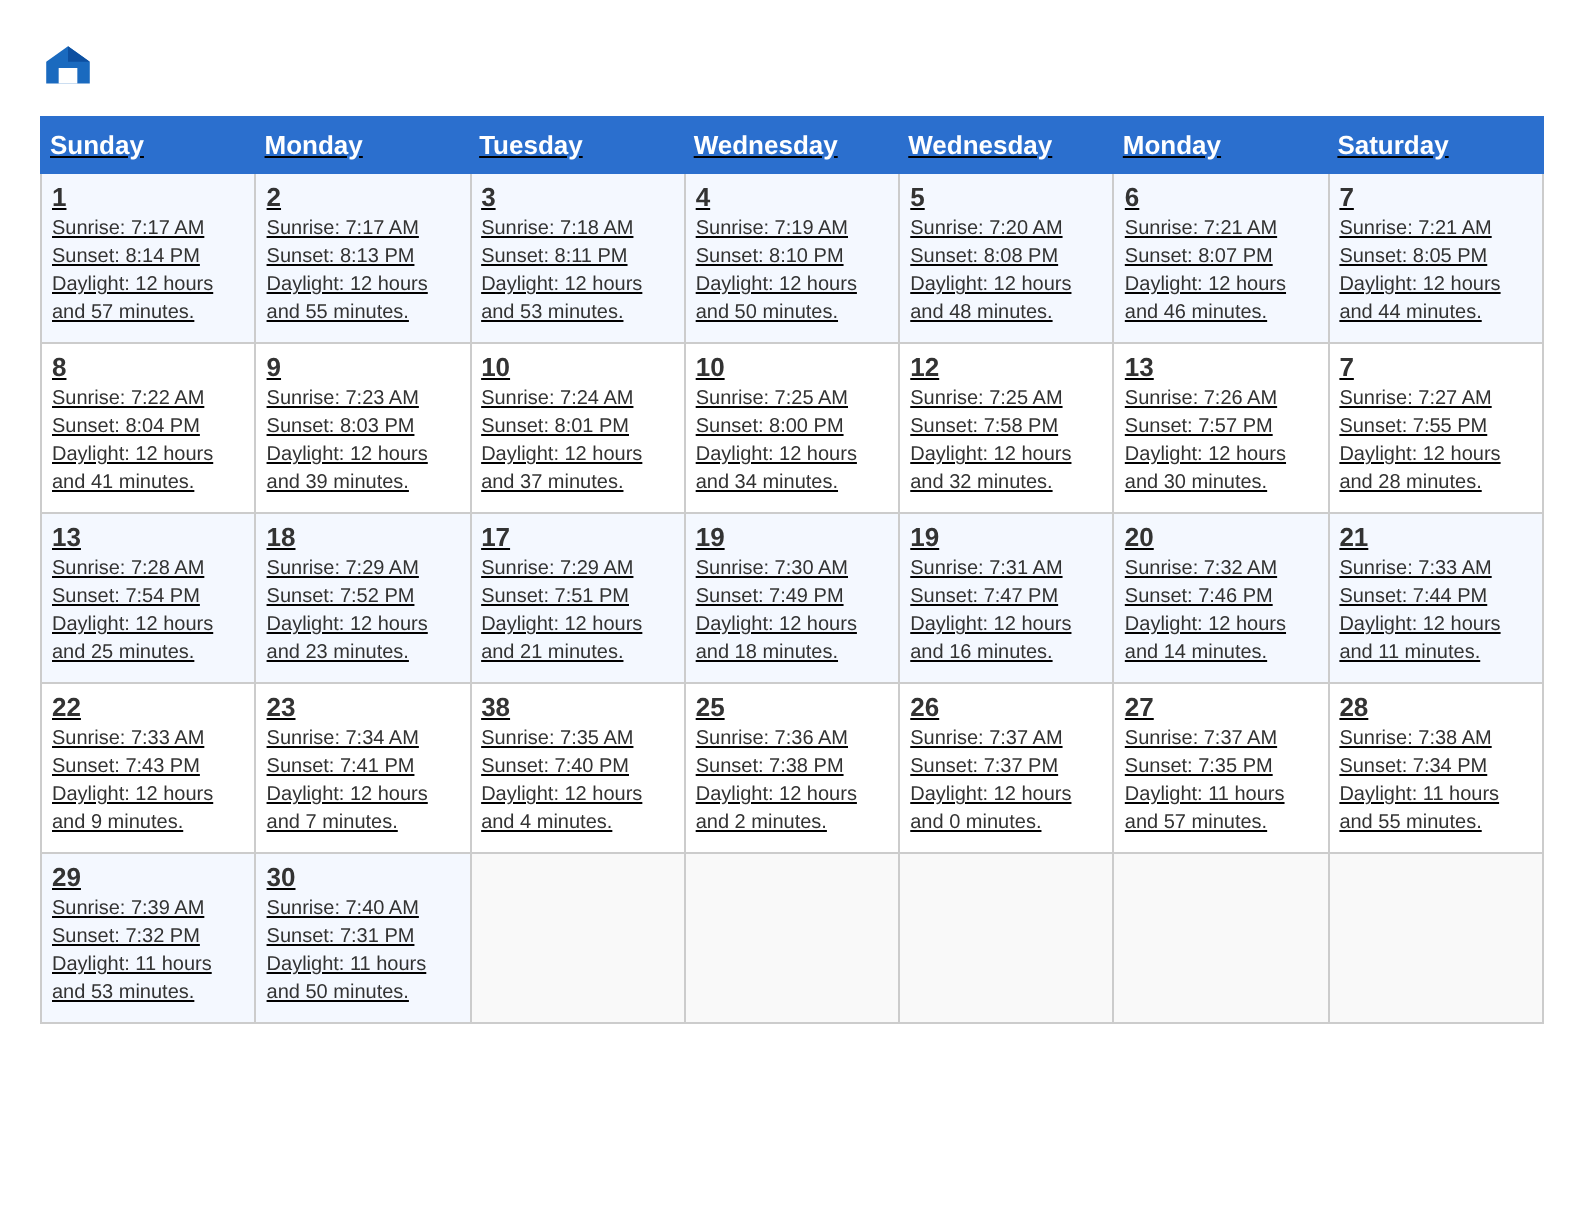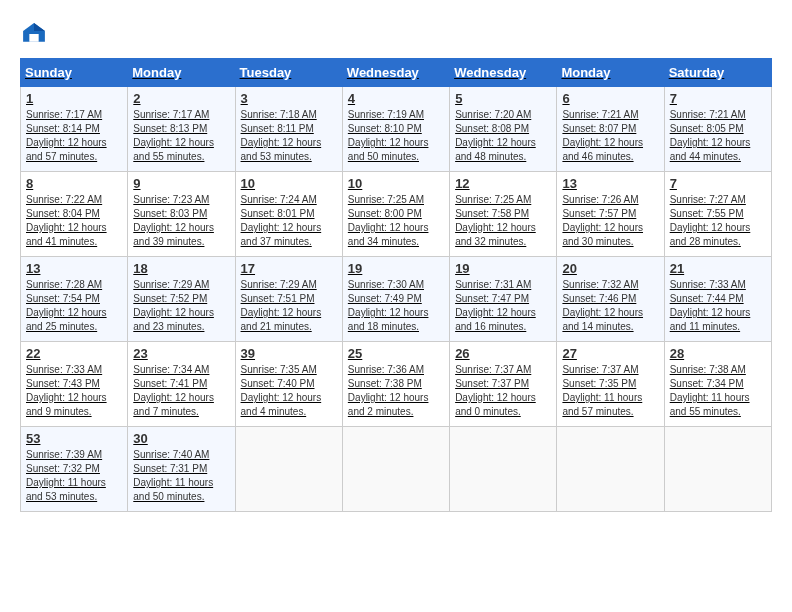--- a/index.html
+++ b/index.html
@@ -316,21 +316,21 @@
       </td>
         <td>
         <span class="day-number">23</span>
         <div class="day-info">
           Sunrise: 7:34 AM<br>
           Sunset: 7:41 PM<br>
           Daylight: 12 hours and 7 minutes.
         </div>
       </td>
         <td>
-        <span class="day-number">39</span>
+        <span class="day-number">38</span>
         <div class="day-info">
           Sunrise: 7:35 AM<br>
           Sunset: 7:40 PM<br>
           Daylight: 12 hours and 4 minutes.
         </div>
       </td>
         <td>
         <span class="day-number">25</span>
         <div class="day-info">
           Sunrise: 7:36 AM<br>
@@ -358,21 +358,21 @@
         <span class="day-number">28</span>
         <div class="day-info">
           Sunrise: 7:38 AM<br>
           Sunset: 7:34 PM<br>
           Daylight: 11 hours and 55 minutes.
         </div>
       </td>
       </tr>
       <tr>
         <td>
-        <span class="day-number">53</span>
+        <span class="day-number">29</span>
         <div class="day-info">
           Sunrise: 7:39 AM<br>
           Sunset: 7:32 PM<br>
           Daylight: 11 hours and 53 minutes.
         </div>
       </td>
         <td>
         <span class="day-number">30</span>
         <div class="day-info">
           Sunrise: 7:40 AM<br>

